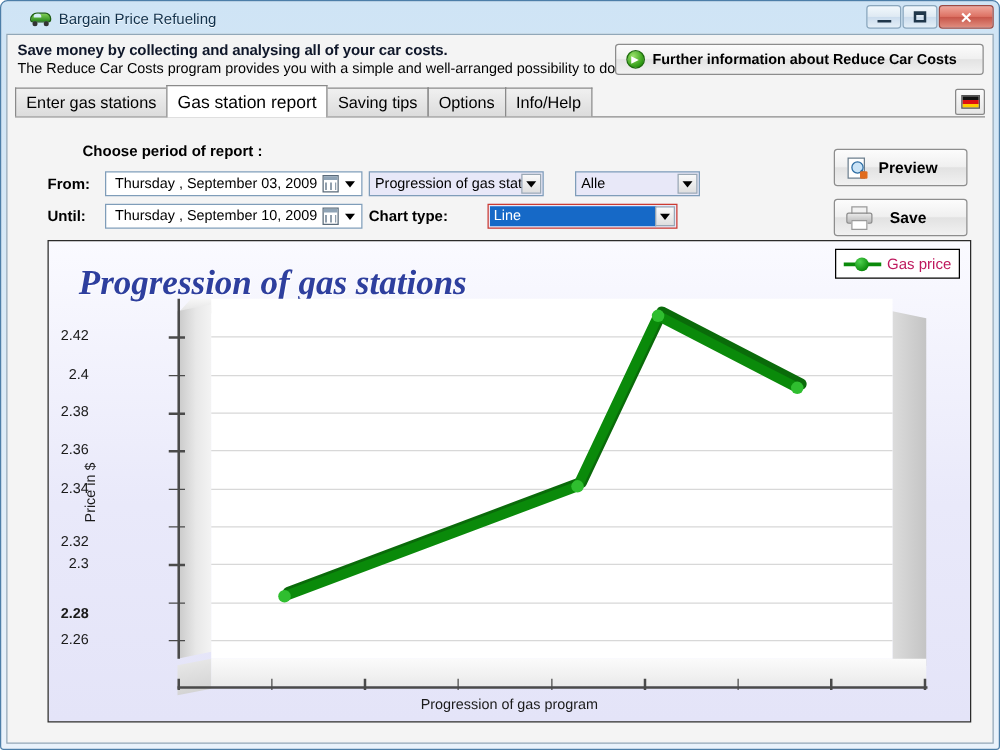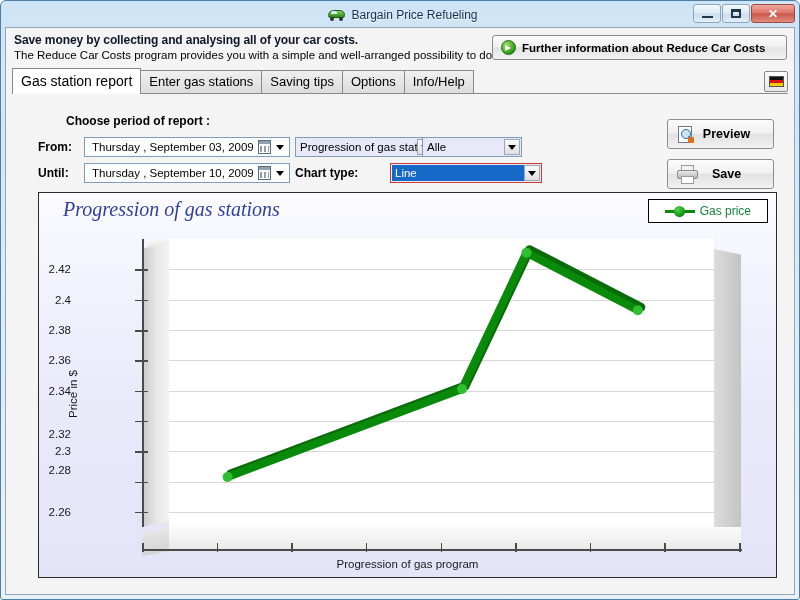--- a/index.html
+++ b/index.html
@@ -13,23 +13,22 @@
     box-sizing:border-box;
     background:linear-gradient(to bottom,#cfe4f5 0%,#d9eaf7 40%,#e9f2fb 100%);
     border:1px solid #4c7ea8;
     border-radius:6px 6px 3px 3px;
     padding:3px;
   }
   
   .titlebar{
     position:absolute;left:0;top:0;right:0;height:27px;
     display:flex;align-items:center;
-    padding-left:6px;
+    padding-left:23px;
     border-radius:5px 5px 0 0;
-    justify-content:center;
   }
   .app-icon{
     width:17px;height:15px;margin-right:6px;position:relative;flex:0 0 auto;
   }
   .app-icon .body{
     position:absolute;left:0;top:3px;width:17px;height:8px;
     background:linear-gradient(to bottom,#7fcf55,#2c8a1e);
     border-radius:7px 6px 3px 3px;border:1px solid #1d5c12;box-sizing:border-box;
   }
   .app-icon .win{
@@ -159,21 +158,21 @@
   .combo .btn{
     position:absolute;right:1px;top:1px;width:16px;bottom:1px;
     background:linear-gradient(to bottom,#fafafa,#dfdfdf);
     border:1px solid #9aa8b4;box-sizing:border-box;
     display:flex;align-items:center;justify-content:center;
   }
   .combo .btn i{
     width:0;height:0;border-left:4px solid transparent;border-right:4px solid transparent;border-top:5px solid #000;display:block;
   }
   .combo-report{left:283px;top:37px;width:140px;}
-  .combo-filter{left:410px;top:37px;width:100px;}
+  .combo-filter{left:448px;top:37px;width:100px;}
   .combo-chart{left:378px;top:63px;width:152px;}
   .combo-chart .ctext{
     background:#1669c7;color:#fff;margin:1px 0 1px 1px;padding-left:3px;
     width:130px;line-height:16px;
   }
   .combo-chart{border:1px solid #cc3b30;}
 
   .actbtn{
     position:absolute;width:107px;height:30px;box-sizing:border-box;
     border:1px solid #8d8d8d;border-radius:3px;
@@ -194,30 +193,30 @@
 
   
   .chartbox{
     position:absolute;left:26px;top:92px;width:739px;height:386px;
     box-sizing:border-box;
     border:1px solid #2b2b2b;
     background:linear-gradient(to bottom,#fafaff 0%,#e9e9fa 55%,#e4e4f8 100%);
     overflow:hidden;
   }
   .chart-title{
-    position:absolute;left:24px;top:5px;
+    position:absolute;left:24px;top:18px;
     font-family:"Liberation Serif", serif;
-    font-style:italic;font-weight:normal;font-size:20px;color:#2e3f9e;
+    font-style:italic;font-weight:bold;font-size:28px;color:#2e3f9e;
     text-shadow:1px 1px 0 rgba(255,255,255,.85);
   }
   .legend{
     position:absolute;right:8px;top:6px;height:22px;
     background:#fff;border:1px solid #000;
-    display:flex;align-items:center;padding:0 16px;gap:5px;
-    font-size:12px;color:#15803d;
+    display:flex;align-items:center;padding:0 6px;gap:5px;
+    font-size:12px;color:#be185d;
   }
   .legend .lmark{position:relative;width:30px;height:12px;}
   .legend .lmark .ln{position:absolute;left:0;top:5px;width:30px;height:2.5px;background:#0a8a0a;}
   .legend .lmark .dt{position:absolute;left:9px;top:1px;width:11px;height:11px;border-radius:50%;
       background:radial-gradient(circle at 35% 30%,#4fd24f,#0a8a0a 75%);}
   .wall-left{
     position:absolute;left:103px;top:56px;width:27px;height:278px;
     background:linear-gradient(to right,#c8c8c8,#e8e8e8 55%,#f3f3f3);
     transform:skewY(-11.6deg);transform-origin:left top;
   }
@@ -293,22 +292,22 @@
     <div class="hdr">
       <div class="line1">Save money by collecting and analysing all of your car costs.</div>
       <div class="line2">The Reduce Car Costs program provides you with a simple and well-arranged possibility to do it.</div>
       <div class="info-btn">
         <span class="arrow-icon"></span>
         <span>Further information about  Reduce Car Costs</span>
       </div>
     </div>
 
     <div class="tabstrip">
+      <div class="tab">Enter gas stations</div>
       <div class="tab active">Gas station report</div>
-      <div class="tab">Enter gas stations</div>
       <div class="tab">Saving tips</div>
       <div class="tab">Options</div>
       <div class="tab">Info/Help</div>
       <div class="flag-btn">
         <span class="flag"></span>
       </div>
     </div>
 
     <div class="panel">
 
@@ -408,21 +407,21 @@
             <div class="ylabel" style="top: 136.947px;">2.38</div>
             <div class="ytick" style="top: 167.263px;"></div>
             <div class="ylabel" style="top: 167.263px;">2.36</div>
             <div class="ytick" style="top: 197.579px;"></div>
             <div class="ylabel" style="top: 197.579px;">2.34</div>
             <div class="ytick" style="top: 227.895px;"></div>
             <div class="ylabel" style="top: 241px;">2.32</div>
             <div class="ytick" style="top: 258.211px;"></div>
             <div class="ylabel" style="top: 258.211px;">2.3</div>
             <div class="ytick" style="top: 288.526px;"></div>
-            <div class="ylabel" style="top: 277px;">2.28</div>
+            <div class="ylabel" style="top: 298px; font-weight: bold;">2.28</div>
             <div class="ytick" style="top: 318.842px;"></div>
             <div class="ylabel" style="top: 318.842px;">2.26</div>
           </div>
         <div class="yaxis-title">Price in $</div>
 
         <div class="xaxis-line"></div>
         <div id="xticks">
             <div class="xtick" style="left: 103px;"></div>
             <div class="xtick" style="left: 177.625px;"></div>
             <div class="xtick" style="left: 252.25px;"></div>

